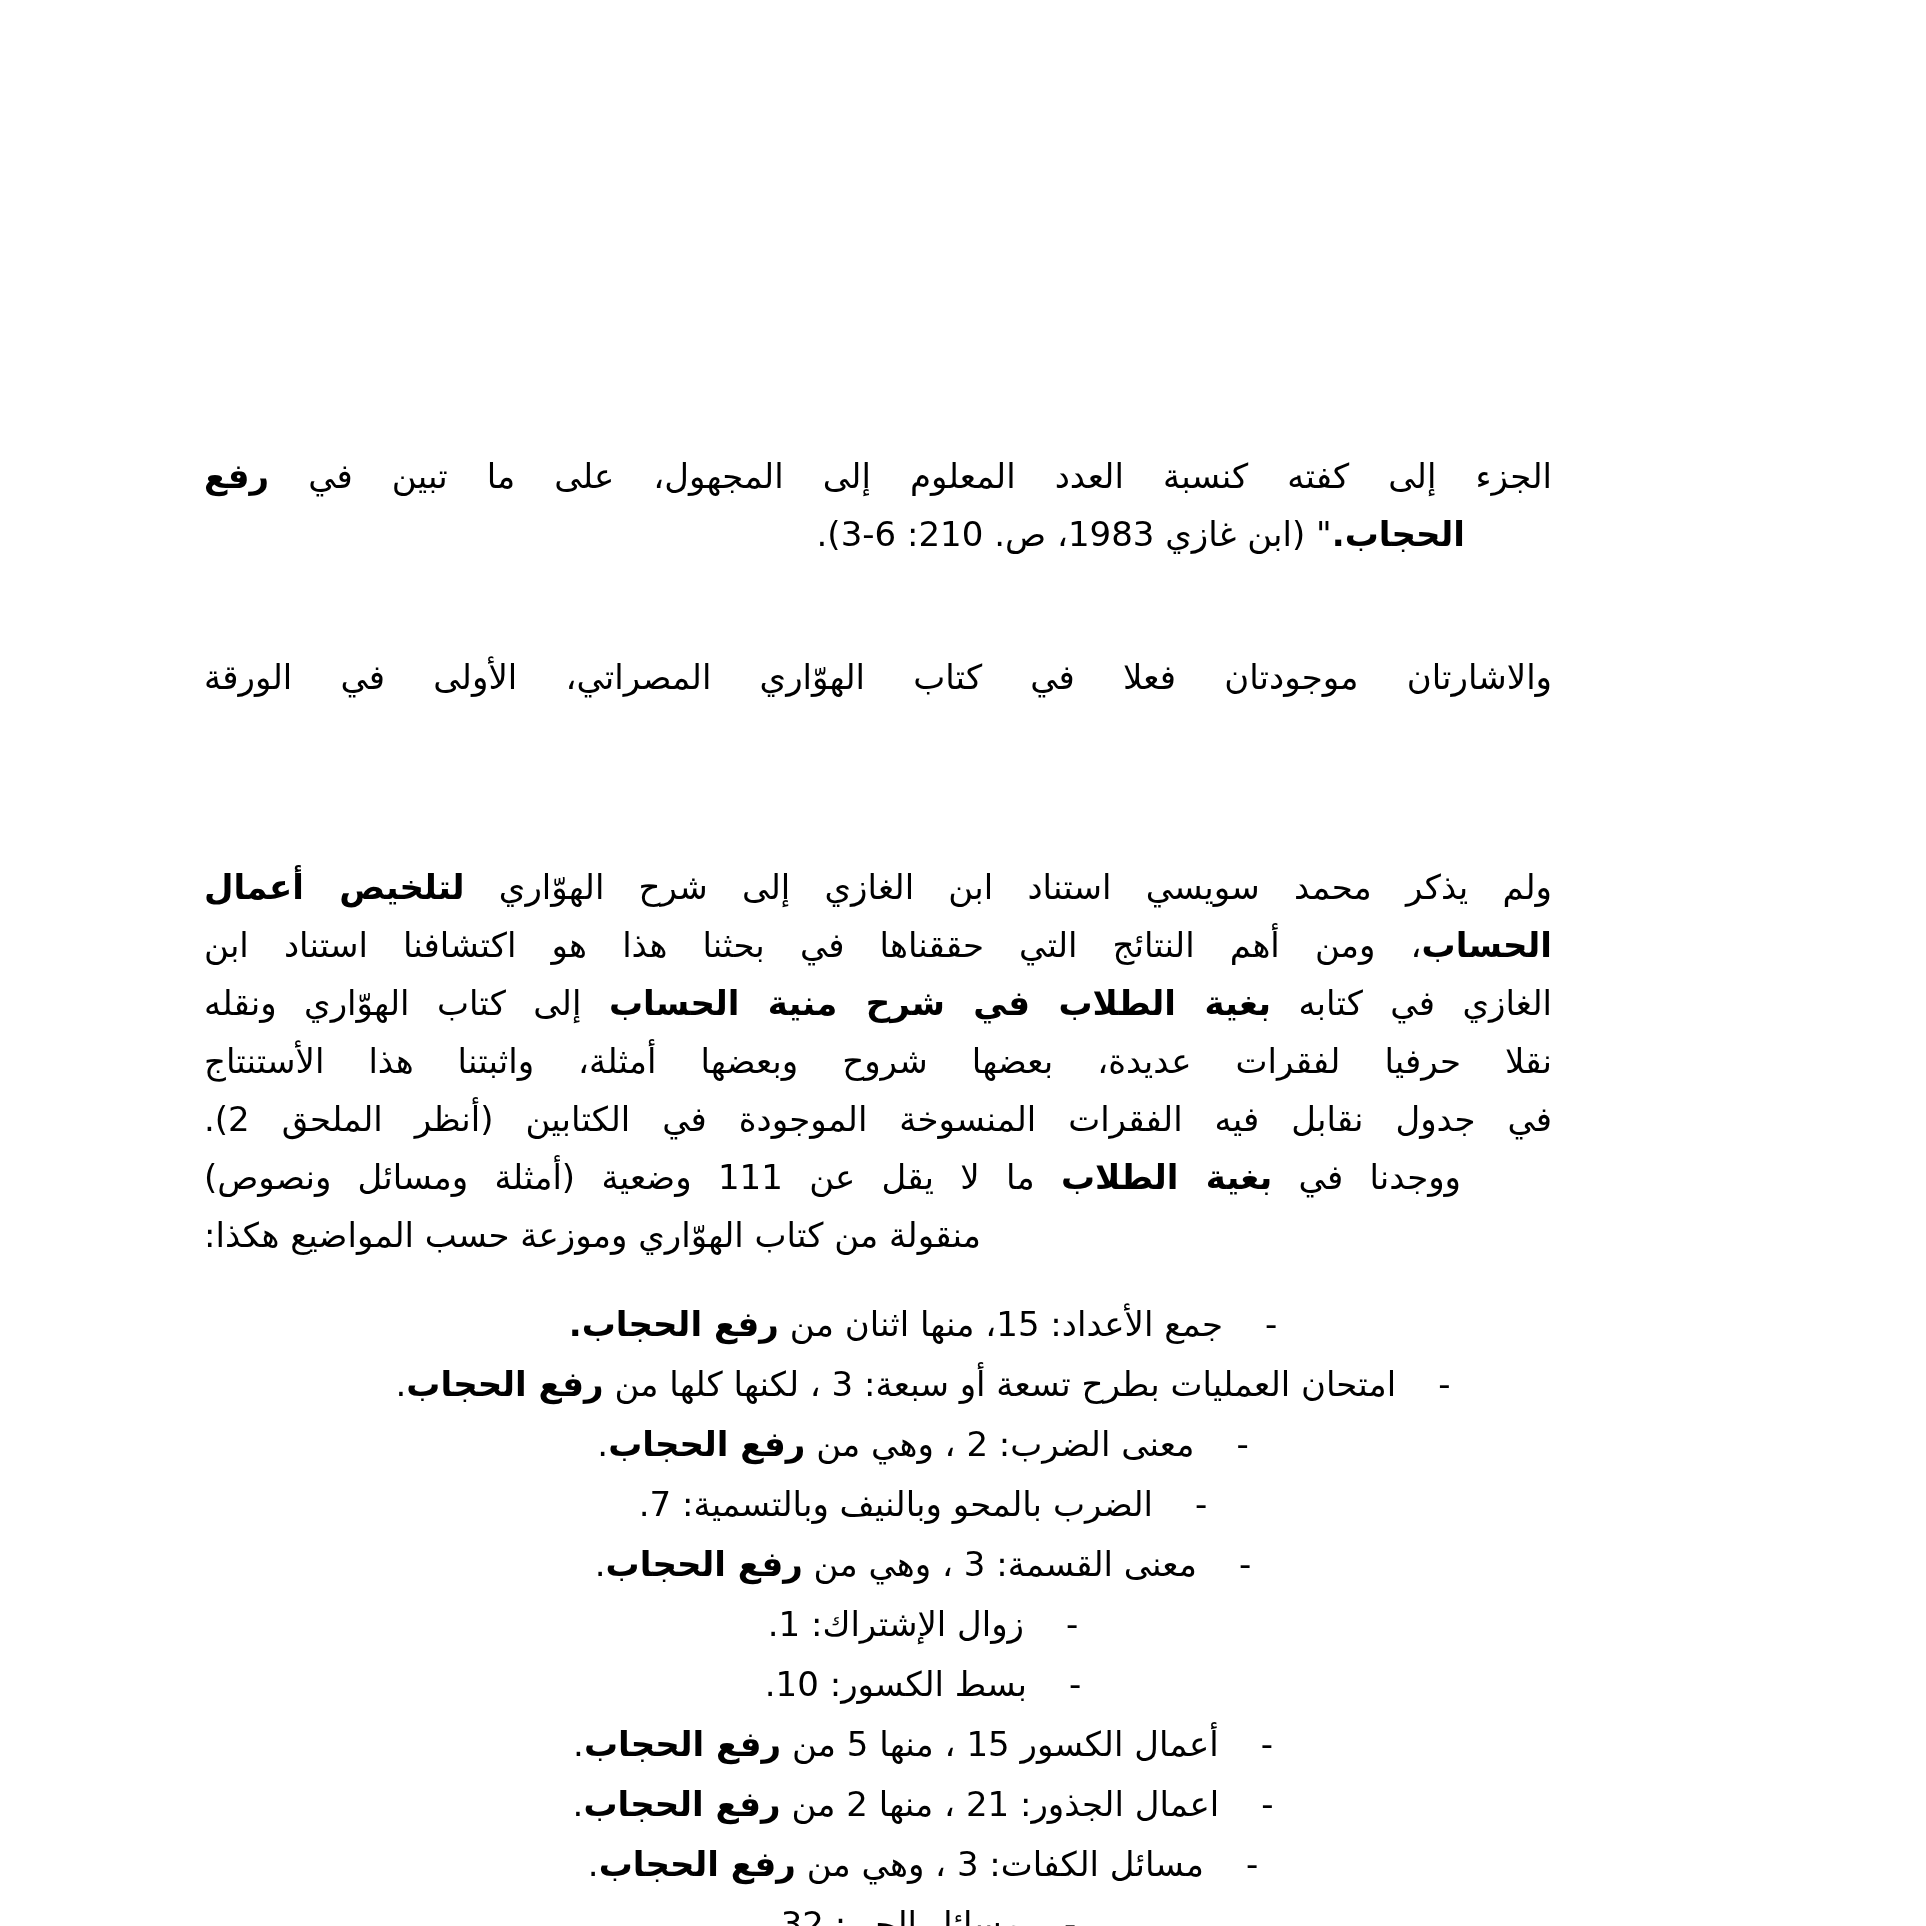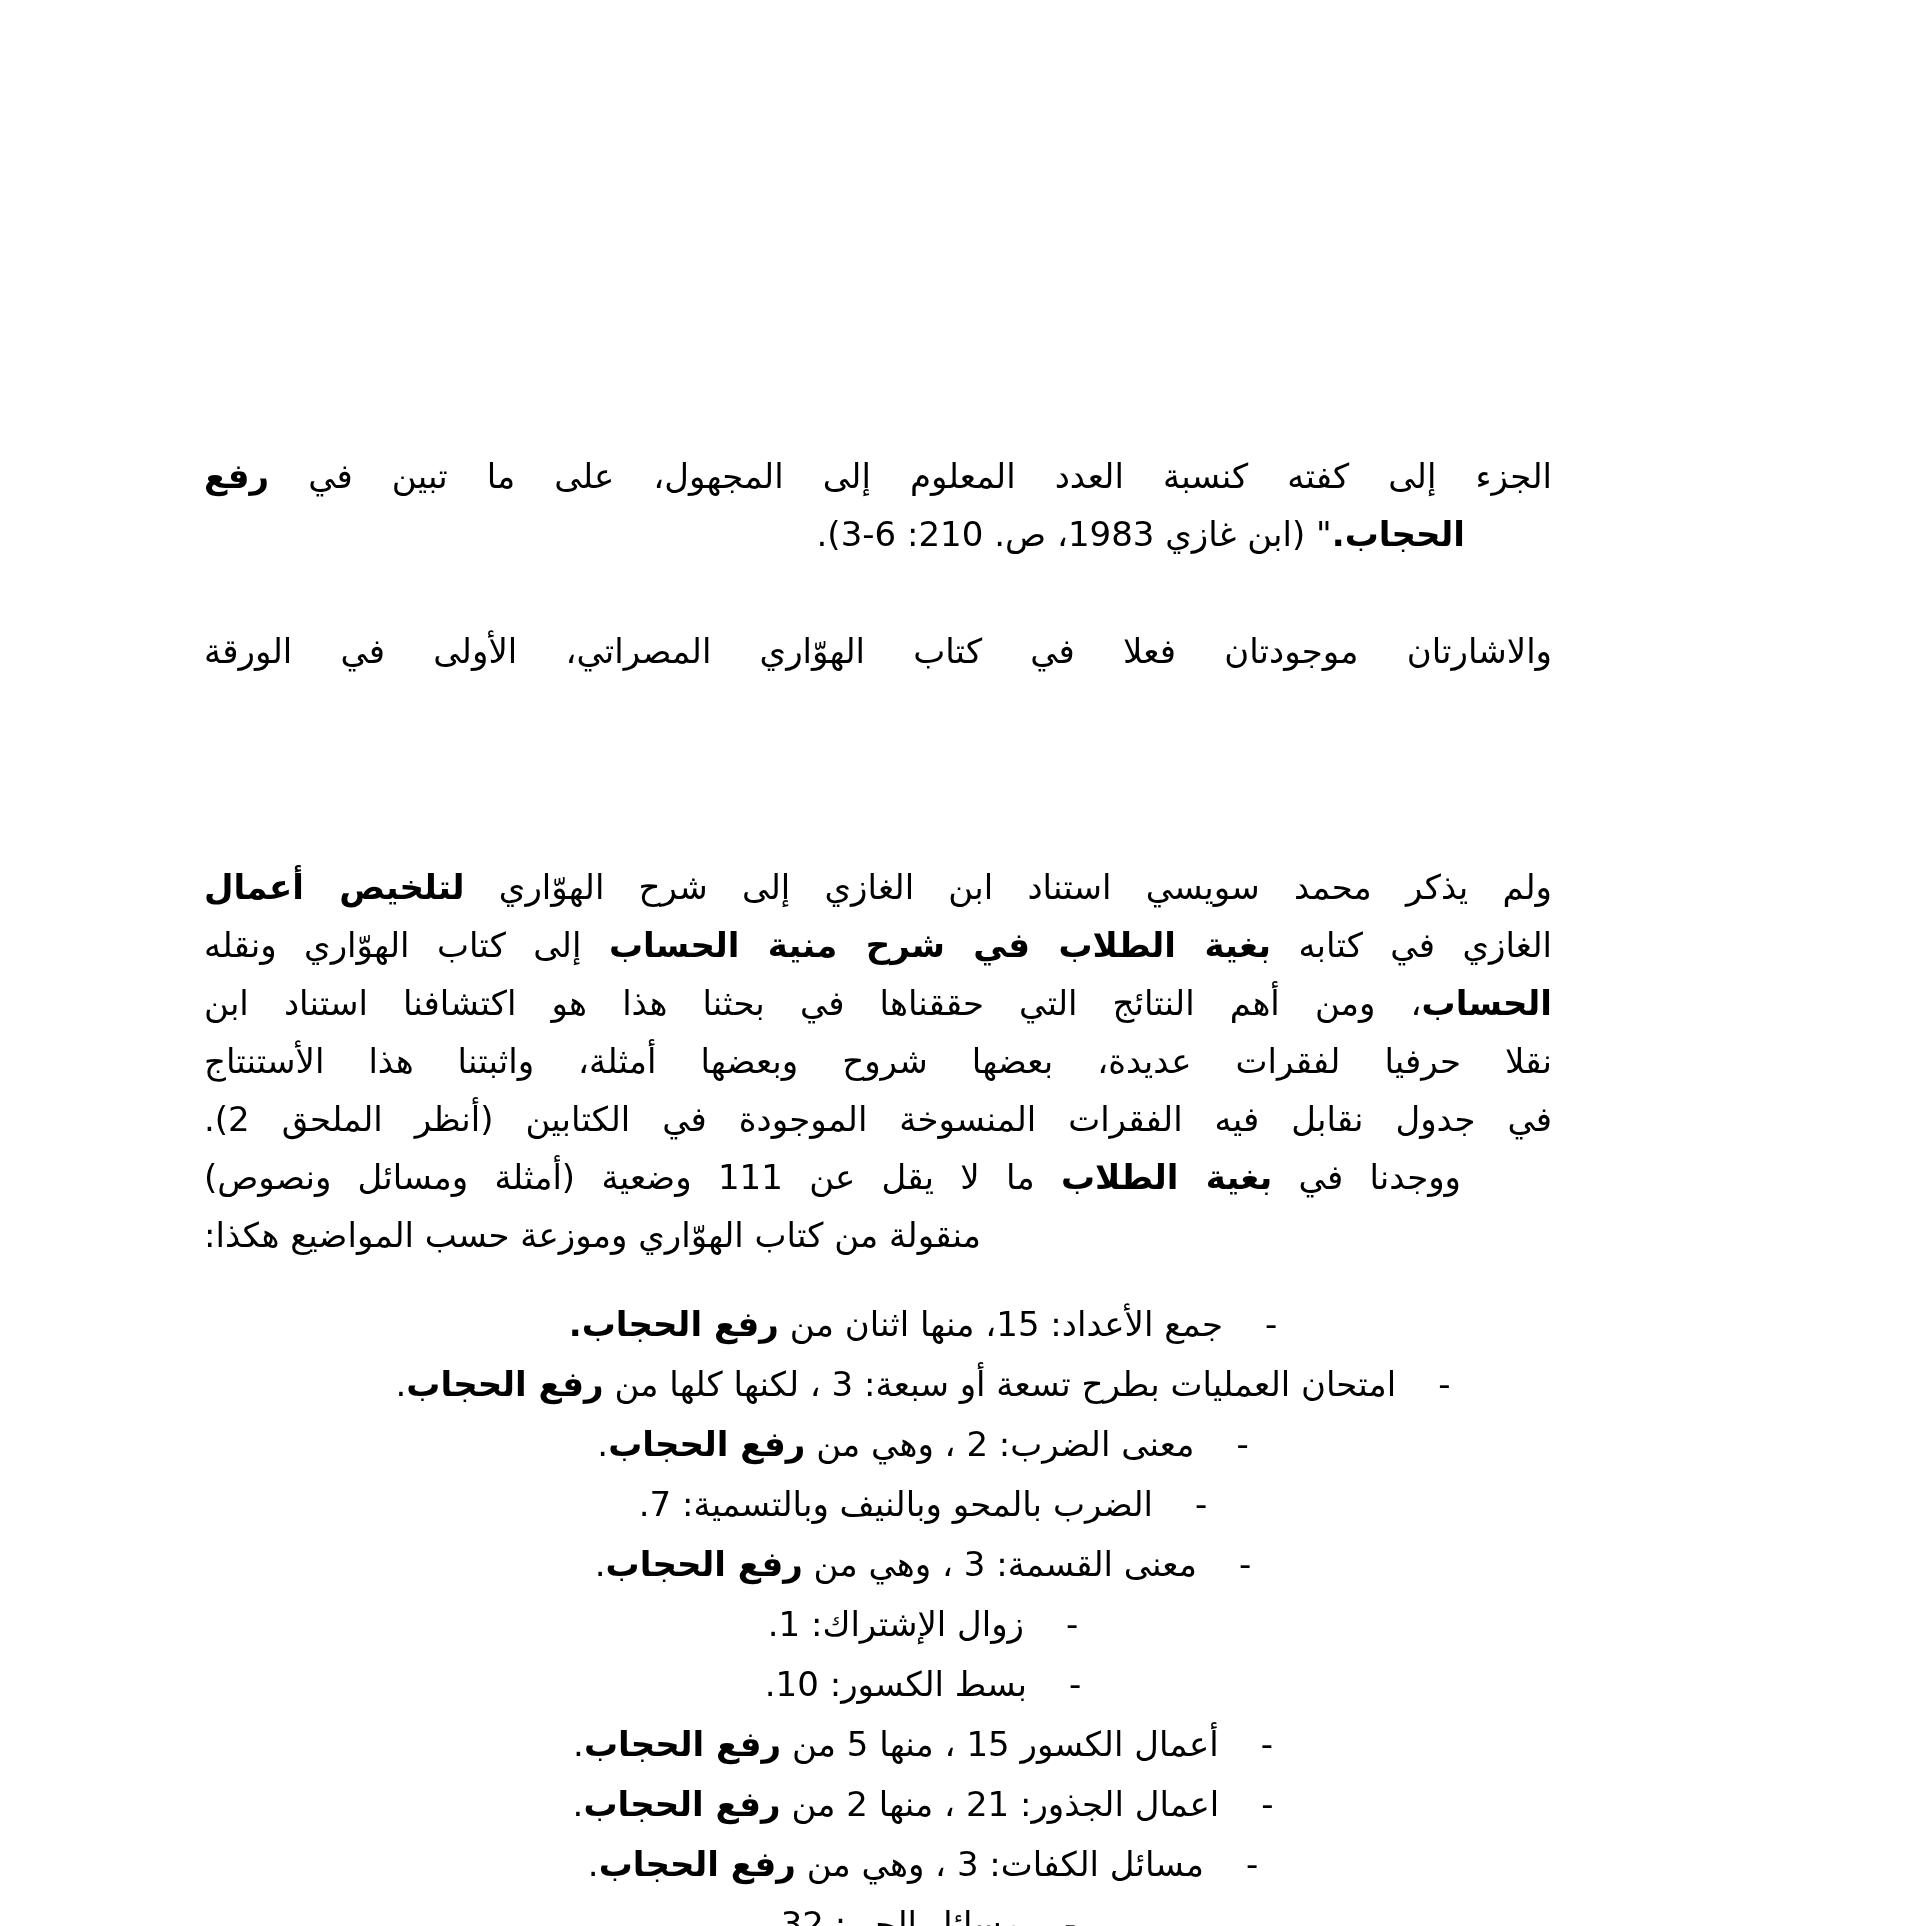--- a/index.html
+++ b/index.html
@@ -17,21 +17,21 @@
     font-family: "DejaVu Sans", sans-serif;
     font-size: 34px;
     overflow: hidden;
   }
   .para {
     position: absolute;
     right: 374px;
     width: 1348px;
   }
   .p1 { top: 447px; }
-  .p2 { top: 622px; }
+  .p2 { top: 648px; }
   .p3 { top: 858px; }
   .line {
     height: 58px;
     line-height: 58px;
   }
   .just {
     text-align: justify;
     text-align-last: justify;
     text-justify: inter-word;
   }
@@ -76,22 +76,22 @@
     <div class="line just"><span>الجزء إلى كفته كنسبة العدد المعلوم إلى المجهول، على ما تبين في </span><span class="b">رفع</span></div>
     <div class="line right ind-a"><span class="b">الحجاب.</span><span>" (ابن غازي 1983، ص. 210: 6-3).</span></div>
   </section>
 
   <section class="para p2">
     <div class="line just"><span>والاشارتان موجودتان فعلا في كتاب الهوّاري المصراتي، الأولى في الورقة</span></div>
   </section>
 
   <section class="para p3">
     <div class="line just"><span>ولم يذكر محمد سويسي استناد ابن الغازي إلى شرح الهوّاري </span><span class="b">لتلخيص أعمال</span></div>
+    <div class="line just"><span class="b">الحساب</span><span>، ومن أهم النتائج التي حققناها في بحثنا هذا هو اكتشافنا استناد ابن</span></div>
     <div class="line just"><span>الغازي في كتابه </span><span class="b">بغية الطلاب في شرح منية الحساب</span><span> إلى كتاب الهوّاري ونقله</span></div>
-    <div class="line just"><span class="b">الحساب</span><span>، ومن أهم النتائج التي حققناها في بحثنا هذا هو اكتشافنا استناد ابن</span></div>
     <div class="line just"><span>نقلا حرفيا لفقرات عديدة، بعضها شروح وبعضها أمثلة، واثبتنا هذا الأستنتاج</span></div>
     <div class="line just"><span>في جدول نقابل فيه الفقرات المنسوخة الموجودة في الكتابين (أنظر الملحق 2).</span></div>
     <div class="line just ind-c"><span>ووجدنا في </span><span class="b">بغية الطلاب</span><span> ما لا يقل عن 111 وضعية (أمثلة ومسائل ونصوص)</span></div>
     <div class="line center"><span>منقولة من كتاب الهوّاري وموزعة حسب المواضيع هكذا:</span></div>
   </section>
 
   <ul class="topics">
     <li><span class="marker">-</span><span><span>جمع الأعداد: 15، منها اثنان من </span><span class="b">رفع الحجاب.</span></span></li>
     <li><span class="marker">-</span><span><span>امتحان العمليات بطرح تسعة أو سبعة: 3 ، لكنها كلها من </span><span class="b">رفع الحجاب</span><span>.</span></span></li>
     <li><span class="marker">-</span><span><span>معنى الضرب: 2 ، وهي من </span><span class="b">رفع الحجاب</span><span>.</span></span></li>

